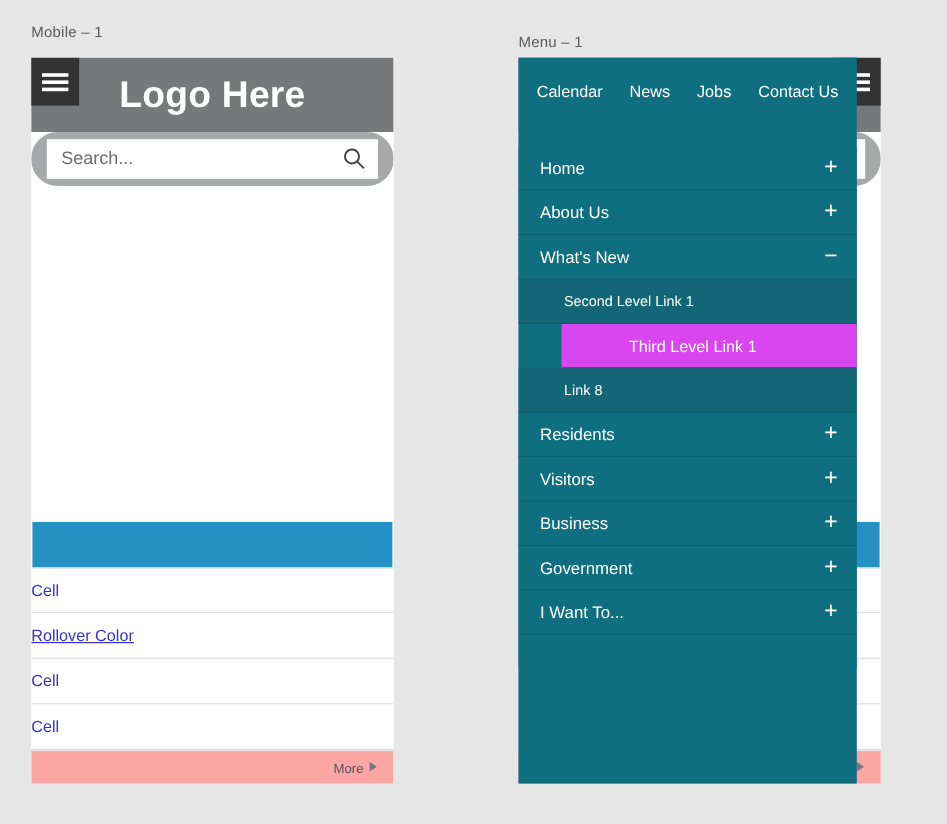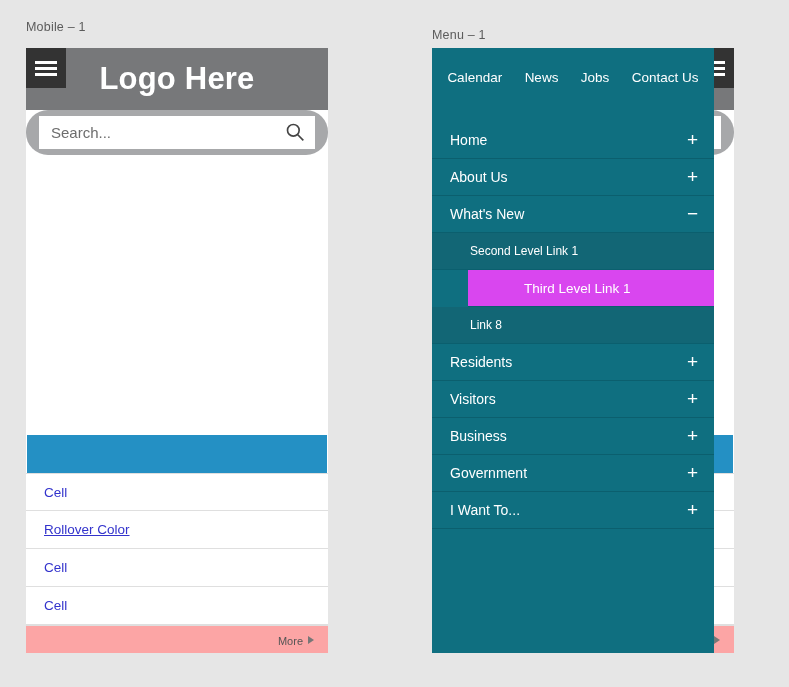--- a/index.html
+++ b/index.html
@@ -103,21 +103,20 @@
   }
   .blue-bar {
     height: 38px;
     background: #2490c4;
     margin: 0 1px;
   }
   .cell-list { background: #ffffff; }
   .cell {
     height: 38px;
     line-height: 38px;
-    padding-left: 18px;
     border-bottom: 1px solid #dfdfdf;
     font-size: 13.5px;
     color: #3333cc;
     box-sizing: border-box;
   }
   .cell.first { border-top: 1px solid #dfdfdf; }
   .cell.rollover span { text-decoration: underline; }
   .more-bar {
     height: 31px;
     line-height: 31px;

